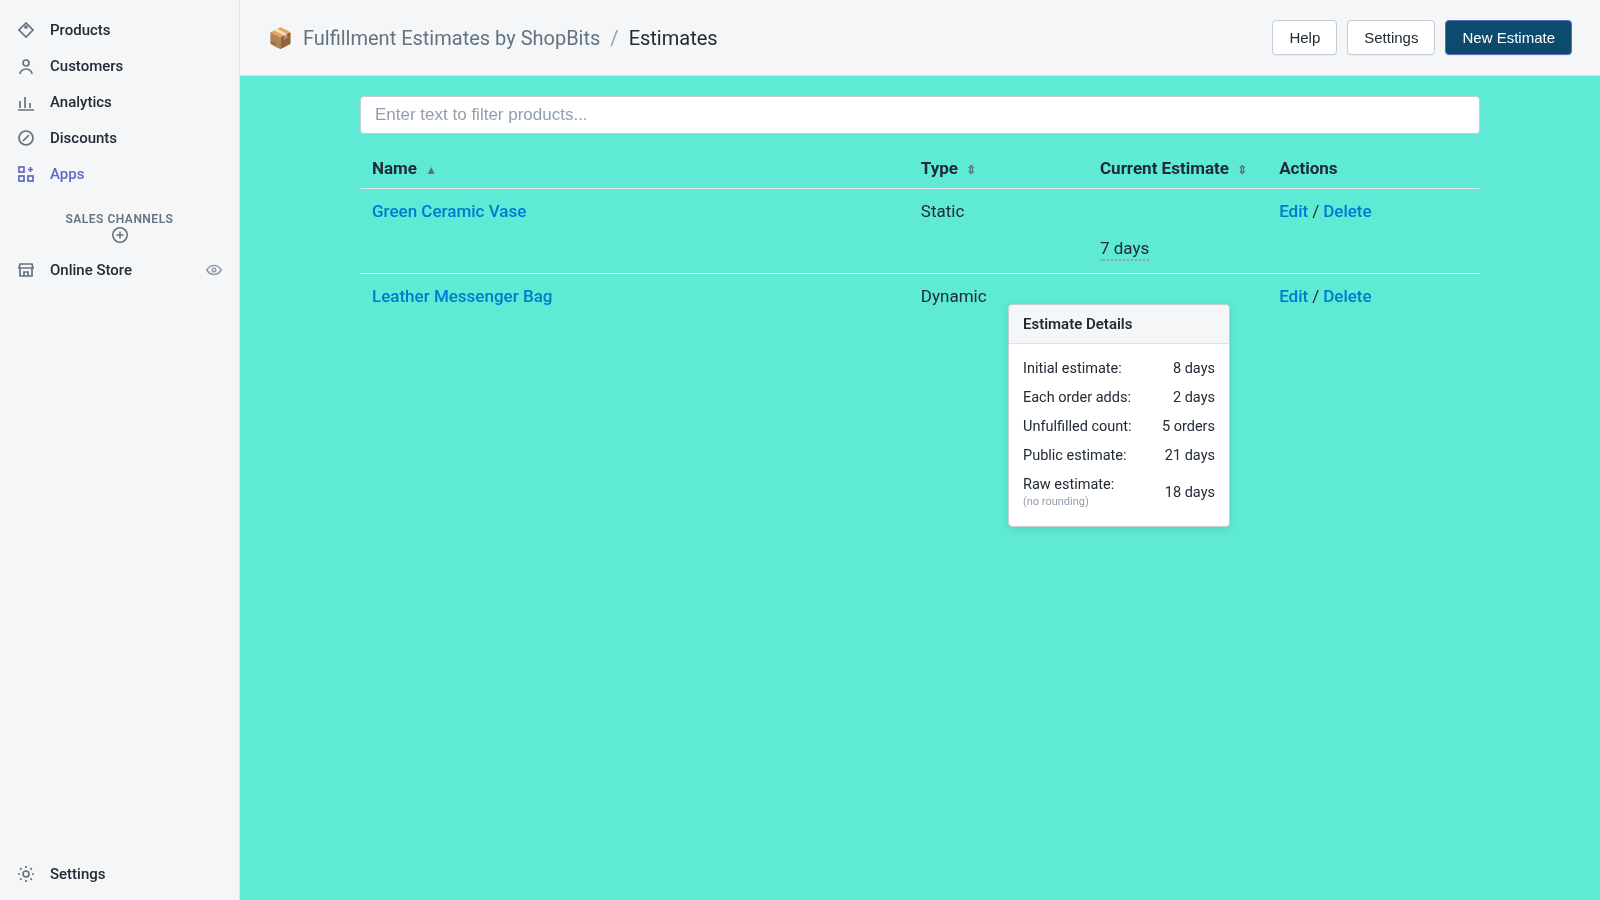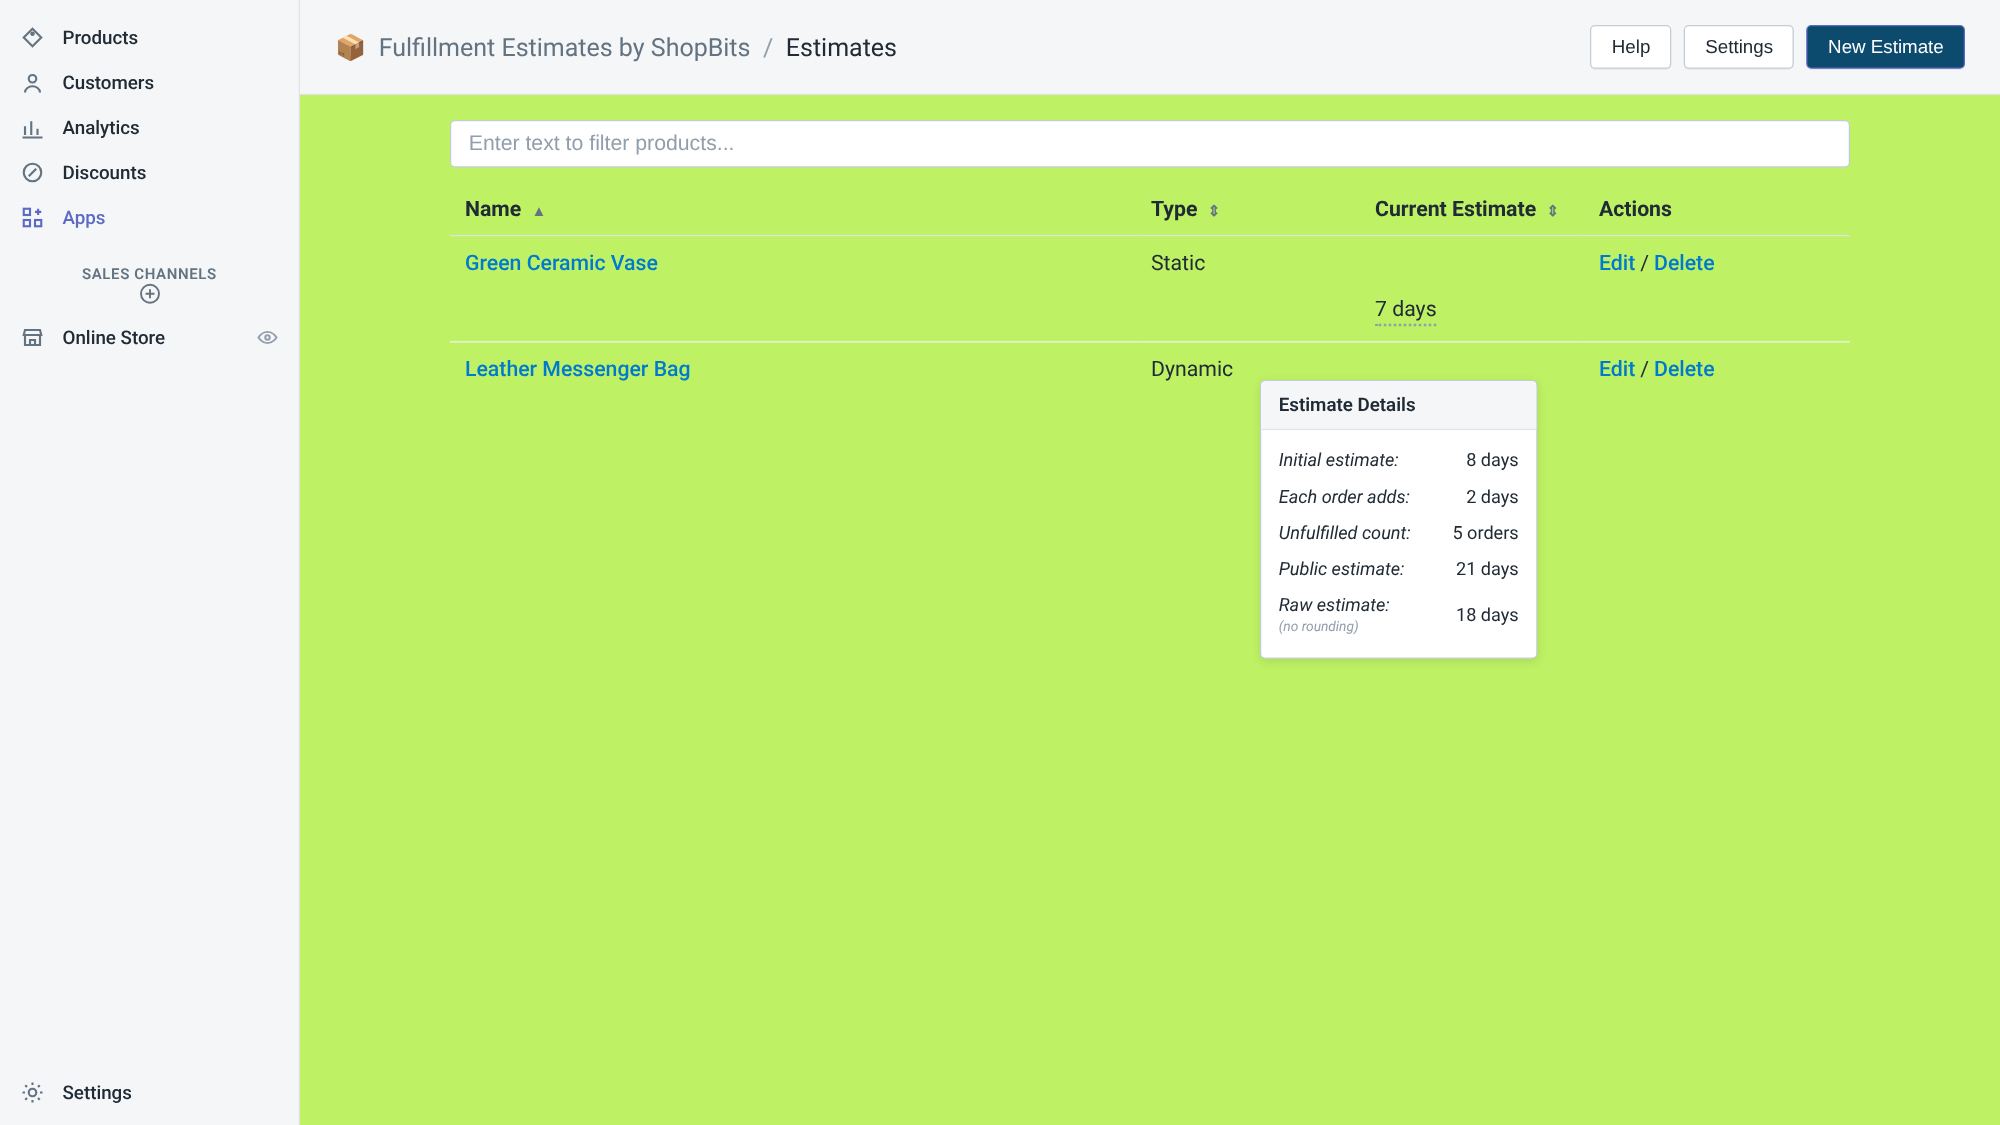--- a/index.html
+++ b/index.html
@@ -26,39 +26,39 @@
 .main { flex: 1; display: flex; flex-direction: column; height: 100%; background: #f4f6f8; }
 .topbar { display: flex; align-items: center; padding: 20px 28px; border-bottom: 1px solid #dfe3e8; background: #f4f6f8; }
 .crumbs { display: flex; align-items: center; font-size: 20px; font-weight: 400; color: #212b36; flex: 1; }
 .crumbs .box-emoji { margin-right: 10px; font-size: 20px; }
 .crumbs .sep { margin: 0 10px; color: #919eab; }
 .crumbs .parent { color: #637381; }
 .top-actions { display: flex; gap: 10px; margin-left: 44px; }
 .btn { font-size: 15px; border-radius: 4px; padding: 8px 16px; cursor: pointer; border: 1px solid #c4cdd5; background: #fff; color: #212b36; font-weight: 400; box-shadow: 0 1px 0 rgba(22,29,37,0.05); }
 .btn.primary { background: #0c4a6e; border-color: #5c6ac4; color: #fff; }
 
-.content { flex: 1; overflow: auto; background: #bef264; padding: 0 28px; }
+.content { flex: 1; overflow: auto; background: #5eead4; padding: 0 28px; }
 .content-inner { max-width: 1120px; margin: 0 auto; padding-top: 20px; }
 .filter-input { width: 100%; padding: 8px 14px; font-size: 17px; border: 1px solid #c4cdd5; border-radius: 4px; color: #212b36; }
 .filter-input::placeholder { color: #919eab; }
 
 table { width: 100%; border-collapse: collapse; margin-top: 14px; }
 th { text-align: left; font-size: 17px; font-weight: 700; padding: 10px 12px; border-bottom: 1px solid #dfe3e8; }
 th .sort { font-size: 12px; color: #637381; margin-left: 4px; }
 td { font-size: 17px; padding: 12px 12px; border-bottom: 1px solid #f0f2f4; vertical-align: top; }
 tbody tr:last-child td { border-bottom: none; }
 a.link { color: #007ace; text-decoration: none; font-weight: 500; cursor: pointer; }
 .estimate-cell { position: relative; }
 .estimate-val { border-bottom: 2px dotted #919eab; padding-bottom: 1px; cursor: help; display: inline-block; margin-top: 37px; }
 
 .popover { position: absolute; top: 30px; left: -80px; width: 222px; background: #fff; border: 1px solid #c4cdd5; border-radius: 4px; box-shadow: 0 2px 8px rgba(0,0,0,0.1); z-index: 10; }
 .popover-header { background: #f4f6f8; padding: 10px 14px; font-size: 15px; font-weight: 600; border-bottom: 1px solid #dfe3e8; border-radius: 4px 4px 0 0; }
 .popover-body { padding: 10px 14px 12px; }
 .pop-row { display: flex; justify-content: space-between; align-items: center; font-size: 14.5px; padding: 6px 0; }
-.pop-row .k { color: #212b36; font-style: italic; }
+.pop-row .k { color: #212b36; }
 .pop-row .k .sub { display: block; font-size: 11px; color: #919eab; font-weight: 400; margin-top: 2px; }
 .pop-row .v { font-weight: 400; }
 
 .actions-cell .sep-slash { color: #212b36; margin: 0 4px; }
 
 svg { display: block; }
 </style>
 </head>
 <body>
 

